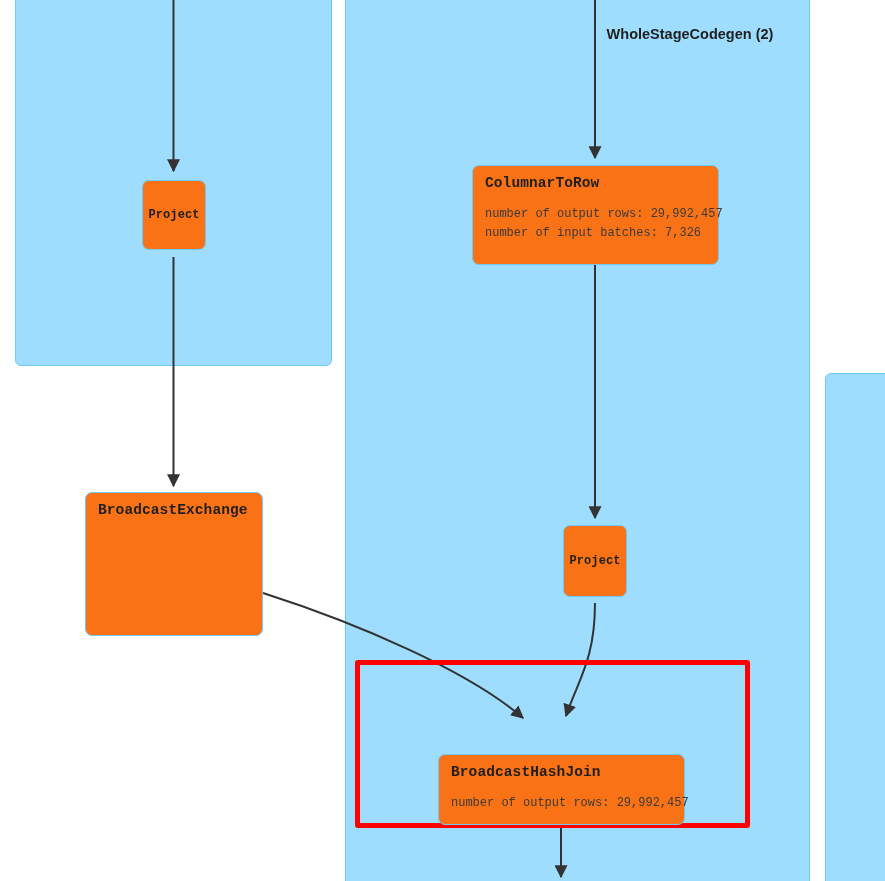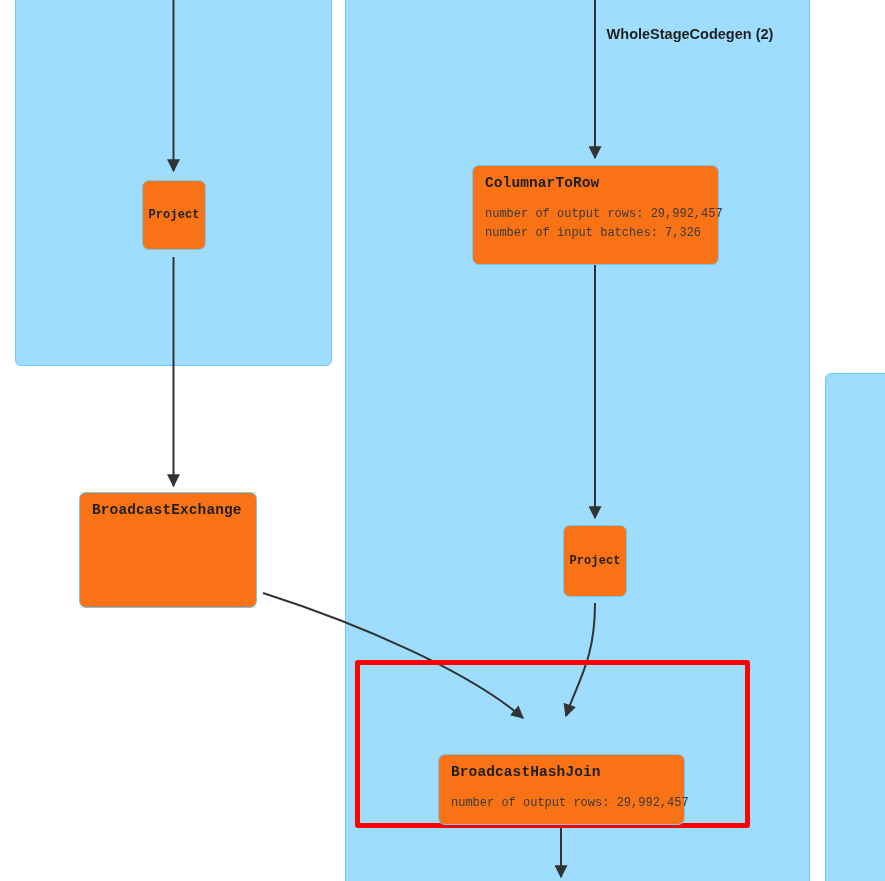--- a/index.html
+++ b/index.html
@@ -133,21 +133,21 @@
 
     <path d="M 561 795 L 561 877" stroke="#333333" stroke-width="2" fill="none" marker-end="url(#arrow)"></path>
   </svg>
 
   <div class="highlight-box" style="left:355px; top:660px; width:395px; height:168px;"></div>
 
   <div class="node plain" style="left:142px; top:180px; width:64px; height:70px;">
     <span class="node-title">Project</span>
   </div>
 
-  <div class="node with-metrics" style="left:79px; top:492px; width:178px; height:116px;">
+  <div class="node with-metrics" style="left:85px; top:492px; width:178px; height:144px;">
     <div class="node-title">BroadcastExchange</div>
   </div>
 
   <div class="node with-metrics" style="left:472px; top:165px; width:247px; height:100px;">
     <div class="node-title">ColumnarToRow</div>
     <div class="node-metrics">
       <div>number of output rows: 29,992,457</div>
       <div>number of input batches: 7,326</div>
     </div>
   </div>

